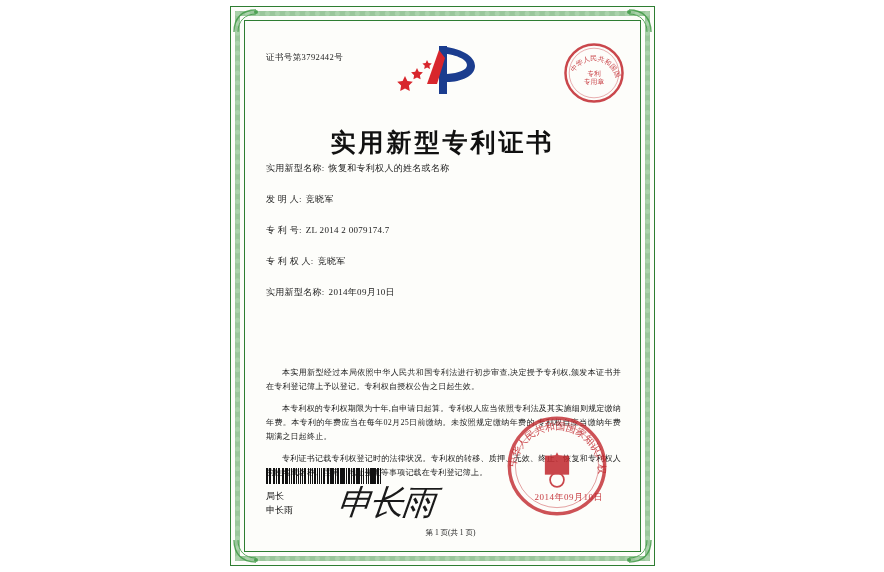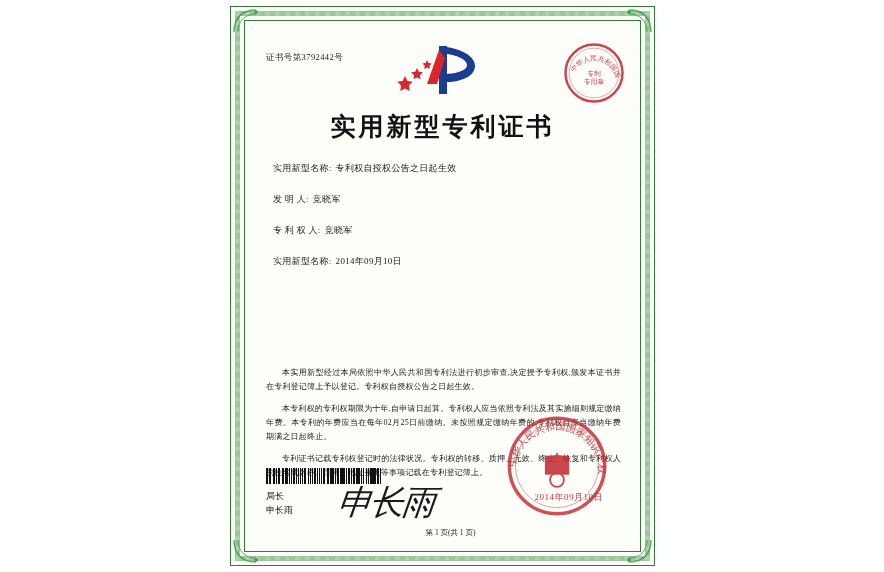--- a/index.html
+++ b/index.html
@@ -93,21 +93,21 @@
     left: 50%;
     top: 12px;
     transform: translateX(-50%);
     width: 120px;
     height: 60px;
   }
   .title {
     position: absolute;
     left: 0;
     right: 0;
-    top: 82px;
+    top: 98px;
     text-align: center;
     font-size: 25px;
     font-weight: bold;
     letter-spacing: 3px;
     color: #111;
   }
   .redstamp-top {
     position: absolute;
     right: 8px;
     top: 14px;
@@ -125,21 +125,20 @@
   .field-row {
     display: flex;
     align-items: baseline;
     font-size: 9px;
     color: #1b1b1b;
     margin-bottom: 18px;
     letter-spacing: .3px;
   }
   .field-label {
     white-space: nowrap;
-    margin-left: 7px;
   }
   .field-value {
     margin-left: 4px;
     white-space: nowrap;
   }
 
   
   .paras {
     position: absolute;
     left: 14px;
@@ -275,25 +274,29 @@
         </text>
         <text x="50" y="55" text-anchor="middle" font-size="11" fill="#c1272d" opacity=".9" font-family="'DejaVu Sans', sans-serif">专利</text>
         <text x="50" y="68" text-anchor="middle" font-size="11" fill="#c1272d" opacity=".9" font-family="'DejaVu Sans', sans-serif">专用章</text>
       </svg>
 
       <div class="title">实用新型专利证书</div>
 
       <div class="fields">
         <div class="field-row">
           <span class="field-label">实用新型名称:</span>
-          <span class="field-value">专利权自授权公告之日起生效</span>
+          <span class="field-value">恢复和专利权人的姓名或名称</span>
         </div>
         <div class="field-row">
           <span class="field-label">发 明 人:</span>
           <span class="field-value">竞晓军</span>
+        </div>
+        <div class="field-row">
+          <span class="field-label">专 利 号:</span>
+          <span class="field-value">ZL 2014 2 0079174.7</span>
         </div>
         <div class="field-row">
           <span class="field-label">专 利 权 人:</span>
           <span class="field-value">竞晓军</span>
         </div>
         <div class="field-row">
           <span class="field-label">实用新型名称:</span>
           <span class="field-value">2014年09月10日</span>
         </div>
       </div>

